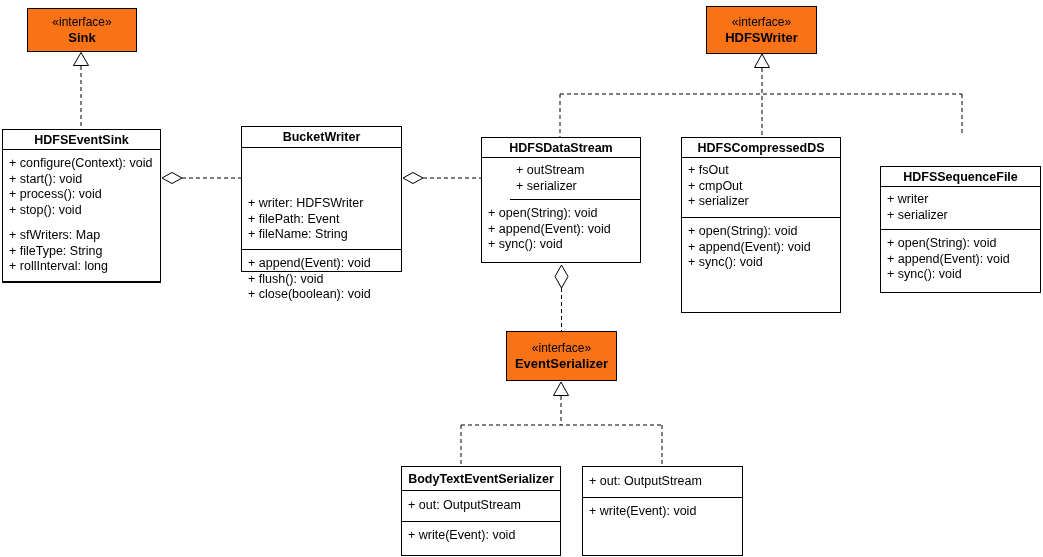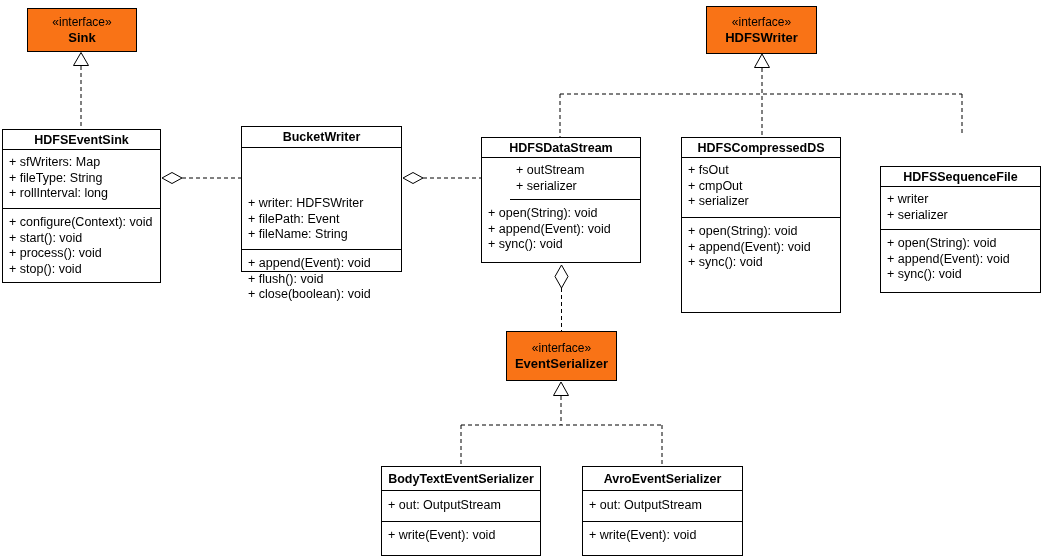--- a/index.html
+++ b/index.html
@@ -125,30 +125,30 @@
     <div class="iface-name">HDFSWriter</div>
   </div>
 
   <div class="iface-box" style="left:506px; top:331px; width:111px; height:50px;">
     <div>«interface»</div>
     <div class="iface-name">EventSerializer</div>
   </div>
 
   <div class="class-box" style="left:2px; top:129px; width:159px; height:154px;">
     <div class="class-title" style="height:20px;">HDFSEventSink</div>
+    <div class="compartment methods">
+      <div class="member">+ configure(Context): void</div>
+      <div class="member">+ start(): void</div>
+      <div class="member">+ process(): void</div>
+      <div class="member">+ stop(): void</div>
+    </div>
     <div class="compartment attrs" style="height:59px;">
       <div class="member">+ sfWriters: Map</div>
       <div class="member">+ fileType: String</div>
       <div class="member">+ rollInterval: long</div>
-    </div>
-    <div class="compartment methods">
-      <div class="member">+ configure(Context): void</div>
-      <div class="member">+ start(): void</div>
-      <div class="member">+ process(): void</div>
-      <div class="member">+ stop(): void</div>
     </div>
   </div>
 
   <div class="class-box" style="left:241px; top:126px; width:161px; height:146px;">
     <div class="class-title" style="height:21px;">BucketWriter</div>
     <div class="compartment attrs" style="height:59px;margin-top:43px;">
       <div class="member">+ writer: HDFSWriter</div>
       <div class="member">+ filePath: Event</div>
       <div class="member">+ fileName: String</div>
     </div>
@@ -192,32 +192,31 @@
       <div class="member">+ writer</div>
       <div class="member">+ serializer</div>
     </div>
     <div class="compartment methods">
       <div class="member">+ open(String): void</div>
       <div class="member">+ append(Event): void</div>
       <div class="member">+ sync(): void</div>
     </div>
   </div>
 
-  <div class="class-box" style="left:381px; top:466px; width:160px; height:90px;">
+  <div class="class-box" style="left:401px; top:466px; width:160px; height:90px;">
     <div class="class-title" style="height:24px;">BodyTextEventSerializer</div>
     <div class="compartment attrs one-line" style="height:31px;">
       <div class="member">+ out: OutputStream</div>
     </div>
     <div class="compartment methods one-line">
       <div class="member">+ write(Event): void</div>
     </div>
   </div>
 
   <div class="class-box" style="left:582px; top:466px; width:161px; height:90px;">
-    <div class="class-title" style="height:24px;">AvroEventSerializer</div>
     <div class="compartment attrs one-line" style="height:31px;">
       <div class="member">+ out: OutputStream</div>
     </div>
     <div class="compartment methods one-line">
       <div class="member">+ write(Event): void</div>
     </div>
   </div>
 
 </div>
 

